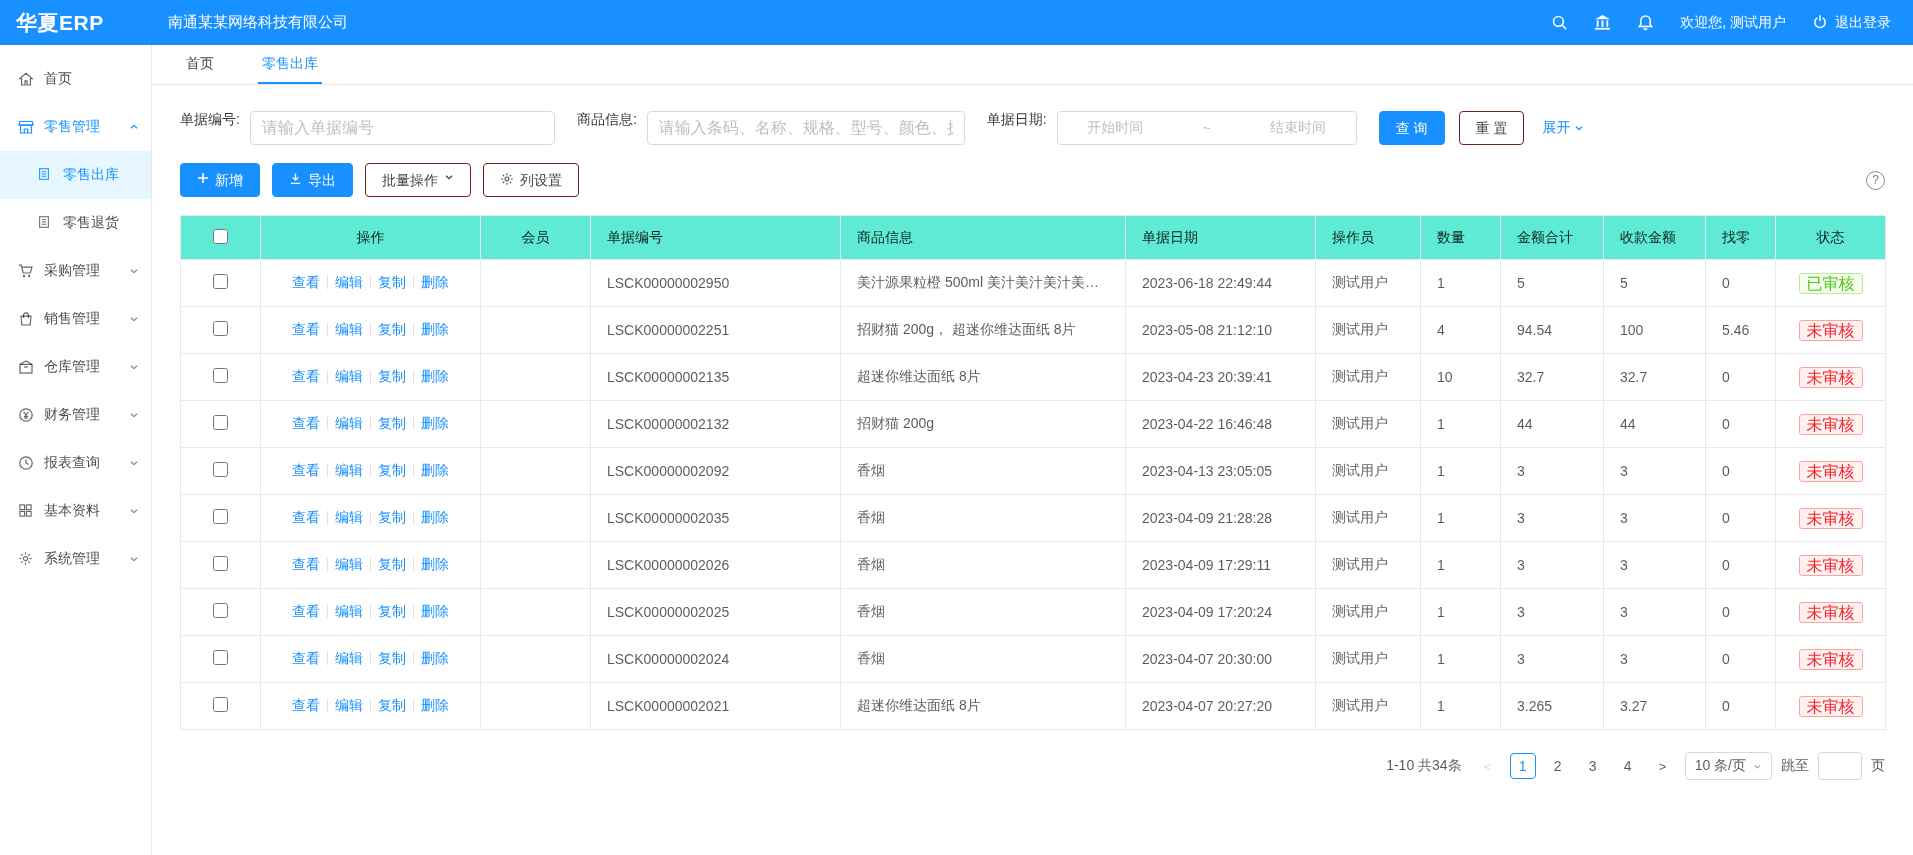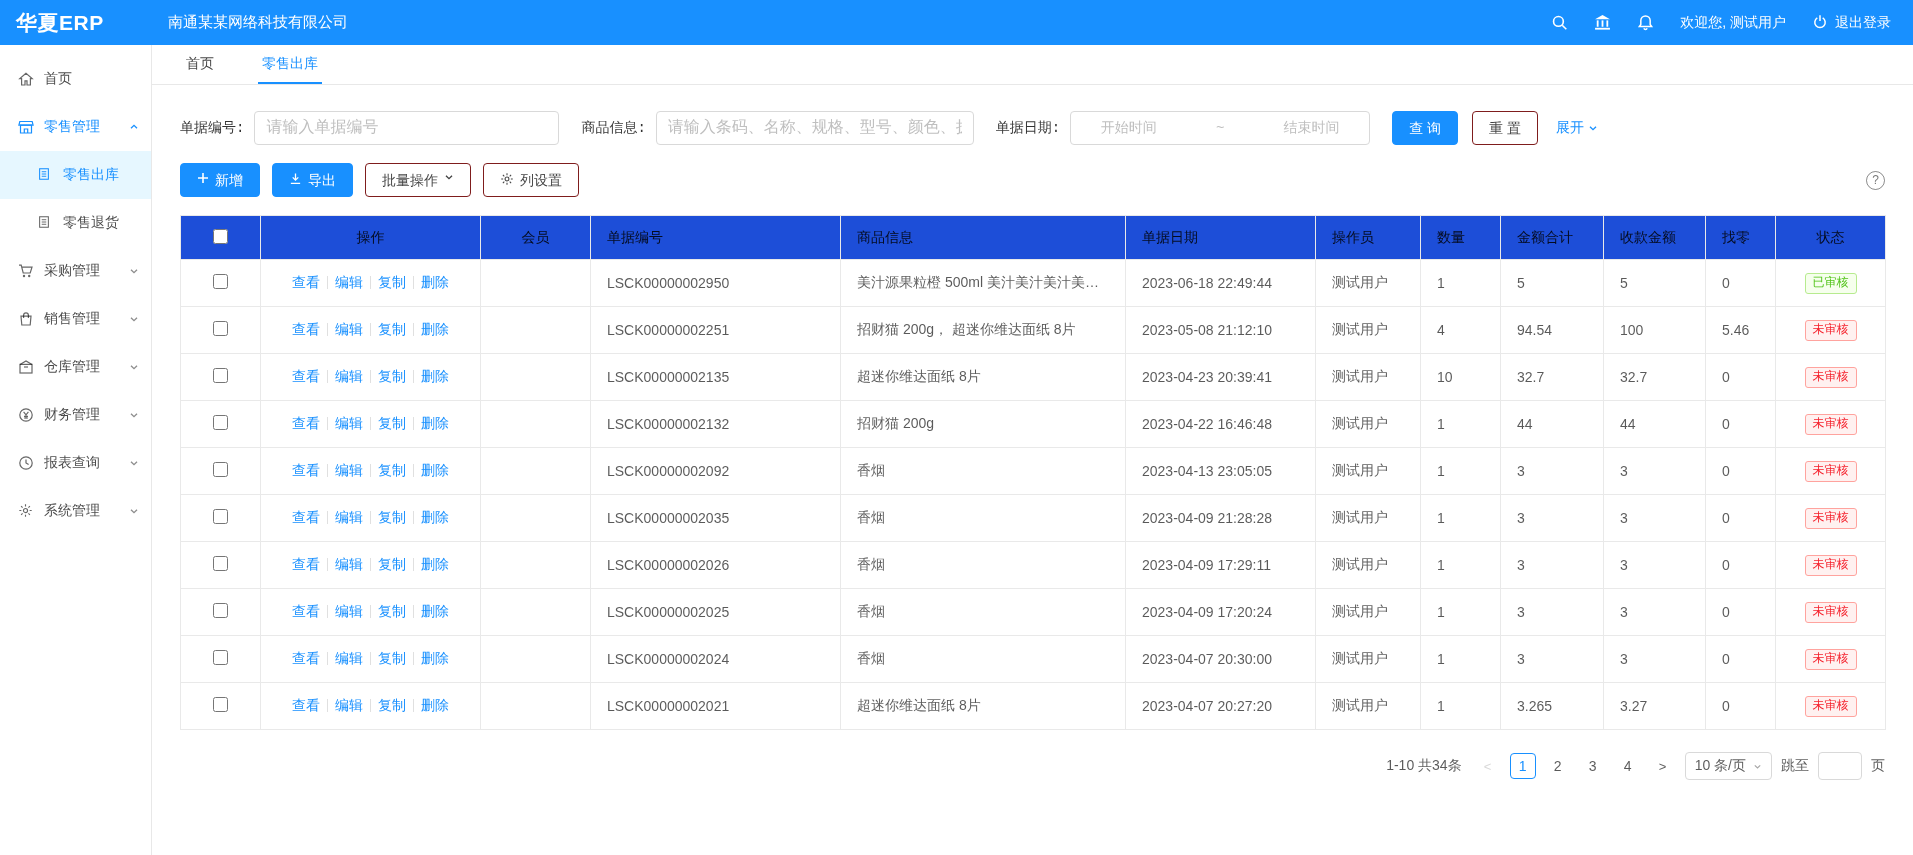--- a/index.html
+++ b/index.html
@@ -36,56 +36,56 @@
   
   .tabbar { height:40px; border-bottom:1px solid #e8e8e8; display:flex; align-items:stretch; padding-left:30px; gap:40px; background:#fff; }
   .tab { display:flex; align-items:center; padding:0 4px; cursor:pointer; border-bottom:2px solid transparent; color:rgba(0,0,0,.75); }
   .tab.active { color:#1890ff; border-bottom-color:#1890ff; }
 
   
   .content { padding:26px 28px 0; }
 
   .filter-row { display:flex; align-items:center; }
   .f-label { white-space:nowrap; margin-right:10px; color:rgba(0,0,0,.8); }
-  .f-group { display:flex; align-items:center; margin-right:22px;font-family:Liberation Mono, monospace; }
+  .f-group { display:flex; margin-right:22px; }
   .txt-input { height:34px; border:1px solid #d9d9d9; border-radius:4px; padding:0 11px; font-size:16px; color:rgba(0,0,0,.65); outline:none; font-family:inherit; }
   .txt-input::placeholder { color:#bfbfbf; }
   .w-doc { width:305px; }
   .w-prod { width:318px; }
   .date-range { width:300px; height:34px; border:1px solid #d9d9d9; border-radius:4px; display:flex; align-items:center; justify-content:space-around; color:#bfbfbf; cursor:pointer; }
   .btn { height:34px; border-radius:4px; border:1px solid #7f1d1d; background:#fff; padding:8px 16px; font-size:14px; font-family:inherit; color:rgba(0,0,0,.75); cursor:pointer; display:inline-flex; align-items:flex-start; gap:6px; }
   .btn.primary { background:#1890ff; border-color:#1890ff; color:#fff; }
   .link-blue { color:#1890ff; cursor:pointer; display:inline-flex; align-items:center; gap:4px; margin-left:18px; white-space:nowrap; }
 
   .toolbar-row { display:flex; align-items:center; gap:12px; margin-top:18px; }
   .help-circle { margin-left:auto; width:19px; height:19px; border:1px solid rgba(0,0,0,.45); border-radius:50%; display:flex; align-items:center; justify-content:center; font-size:12px; color:rgba(0,0,0,.55); cursor:pointer; }
 
   
   .table-wrap { margin-top:18px; }
   table { border-collapse:collapse; table-layout:fixed; width:1705px; }
   th, td { border:1px solid #e9e9e9; font-weight:normal; font-size:14px; padding:0 16px; overflow:hidden; white-space:nowrap; text-overflow:ellipsis; }
-  thead th { background:#1d4ed8; height:44px; text-align:left; color:rgba(0,0,0,.85); }
+  thead th { background:#5eead4; height:44px; text-align:left; color:rgba(0,0,0,.85); }
   tbody td { height:47px; color:rgba(0,0,0,.65); background:#fff; }
   th.c, td.c { text-align:center; }
   .col-check { width:80px; }
   .col-actions { width:220px; }
   .col-member { width:110px; }
   .col-docno { width:250px; }
   .col-product { width:285px; }
   .col-date { width:190px; }
   .col-operator { width:105px; }
   .col-qty { width:80px; }
   .col-total { width:103px; }
   .col-received { width:102px; }
   .col-change { width:70px; }
   .col-status { width:110px; }
   input[type=checkbox] { width:15px; height:15px; accent-color:#1890ff; cursor:pointer; }
   .act-link { color:#1890ff; cursor:pointer; }
   .sep { display:inline-block; width:1px; height:13px; background:#e0e0e0; margin:0 7px; vertical-align:-2px; }
-  .badge { display:inline-block; padding:0 7px; font-size:12px; line-height:19px; border-radius:3px;font-family:Liberation Mono, monospace; }
+  .badge { display:inline-block; padding:0 7px; font-size:16px; line-height:19px; border-radius:3px; }
   .badge.approved { color:#52c41a; background:#f6ffed; border:1px solid #b7eb8f; }
   .badge.unapproved { color:#f5222d; background:#fff1f0; border:1px solid #ffa39e; }
 
   
   .pagination { width:1705px; margin-top:22px; display:flex; justify-content:flex-end; align-items:center; gap:9px; color:rgba(0,0,0,.65); }
   .pg-total { margin-right:4px; }
   .pg-arrow { width:26px; height:26px; display:flex; align-items:center; justify-content:center; cursor:pointer; font-size:13px; }
   .pg-arrow.disabled { color:#d9d9d9; cursor:default; }
   .pg-num { min-width:26px; height:26px; display:flex; align-items:center; justify-content:center; border-radius:4px; cursor:pointer; }
   .pg-num.active { border:1px solid #1890ff; color:#1890ff; }
@@ -257,20 +257,36 @@
         </span>
       <span>报表查询</span>
       <span class="chev">
           <svg viewBox="0 0 10 10" width="10" height="10">
             <path d="M2 3.7l3 3 3-3" fill="none" stroke="currentColor" stroke-width="1.3"></path>
           </svg>
         </span>
     </div>
 
 
+    <div class="side-item">
+      <span class="s-icon">
+          <svg viewBox="0 0 16 16" width="15" height="15">
+            <rect x="2" y="2" width="5" height="5" fill="none" stroke="currentColor" stroke-width="1.2"></rect>
+            <rect x="9" y="2" width="5" height="5" fill="none" stroke="currentColor" stroke-width="1.2"></rect>
+            <rect x="2" y="9" width="5" height="5" fill="none" stroke="currentColor" stroke-width="1.2"></rect>
+            <rect x="9" y="9" width="5" height="5" fill="none" stroke="currentColor" stroke-width="1.2"></rect>
+          </svg>
+        </span>
+      <span>基本资料</span>
+      <span class="chev">
+          <svg viewBox="0 0 10 10" width="10" height="10">
+            <path d="M2 3.7l3 3 3-3" fill="none" stroke="currentColor" stroke-width="1.3"></path>
+          </svg>
+        </span>
+    </div>
 
     <div class="side-item">
       <span class="s-icon">
           <svg viewBox="0 0 16 16" width="15" height="15">
             <circle cx="8" cy="8" r="2.2" fill="none" stroke="currentColor" stroke-width="1.2"></circle>
             <path d="M8 1.4v2.2M8 12.4v2.2M1.4 8h2.2M12.4 8h2.2M3.3 3.3l1.6 1.6M11.1 11.1l1.6 1.6M12.7 3.3l-1.6 1.6M4.9 11.1l-1.6 1.6" stroke="currentColor" stroke-width="1.2"></path>
           </svg>
         </span>
       <span>系统管理</span>
       <span class="chev">

